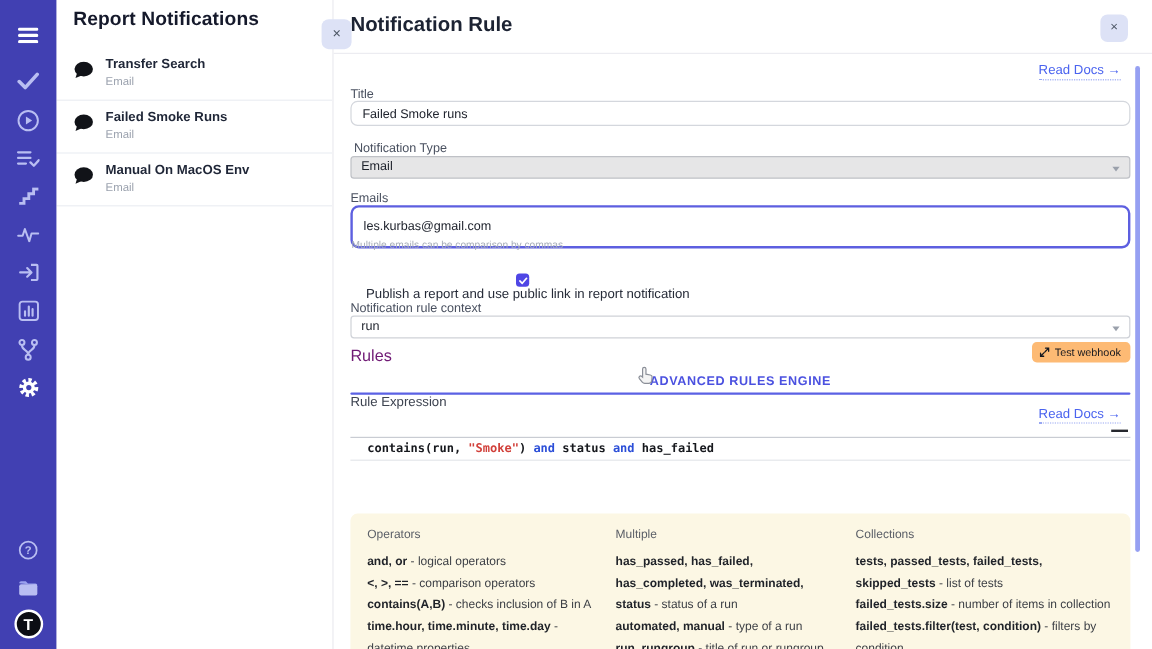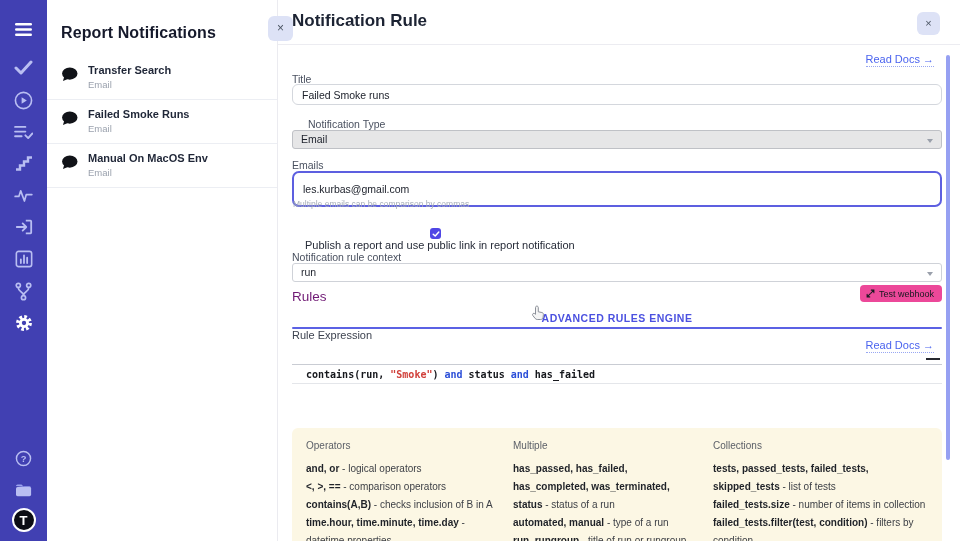--- a/index.html
+++ b/index.html
@@ -7,21 +7,21 @@
   body { font-family:"Liberation Sans", sans-serif; background:#f5f5f2; color:#1c2333; }
   #app { position:relative; width:960px; height:541px; overflow:hidden; }
 
   
   .sidebar { position:absolute; left:0; top:0; width:47px; height:541px; background:#4140b2; z-index:5; }
   .side-icon { position:absolute; left:0; width:47px; height:24px; display:flex; align-items:center; justify-content:center; cursor:pointer; }
   .side-icon svg { display:block; }
 
   
   .left-panel { position:absolute; left:47px; top:0; width:230px; height:541px; background:#fff; }
-  .lp-header { position:relative; padding:24px 12px 10px 14px; }
+  .lp-header { position:relative; padding:8px 12px 10px 14px; }
   .lp-title { font-size:16px; font-weight:bold; color:#15192b; letter-spacing:.1px; }
   .lp-close { position:absolute; right:-16px; top:16px; width:25px; height:25px; background:#dde2f6; border:none; border-radius:6px;
               color:#4b5563; font-size:12px; line-height:25px; text-align:center; cursor:pointer; z-index:6; }
   .lp-list { margin-top:4px; }
   .lp-item { position:relative; padding:8px 10px 9px 41px; border-bottom:1px solid #eceef3; cursor:pointer; }
   .lp-item .bubble { position:absolute; left:14px; top:11px; }
   .lp-item-title { font-size:11px; font-weight:bold; color:#1f2637; }
   .lp-item-sub { font-size:9.5px; color:#9ba2ae; margin-top:3px; }
 
   
@@ -35,41 +35,41 @@
   .docs-link { position:absolute; right:8px; font-size:11px; color:#4a63ef; text-decoration:none;
                border-bottom:1px dotted #98a7f2; padding-bottom:1px; cursor:pointer; }
   .docs-top { top:8px; }
 
   .f-label { font-size:10.5px; color:#4a5160; }
   .lbl-title { position:absolute; top:28px; left:0; }
   .inp { width:650px; font-family:"Liberation Sans",sans-serif; font-size:10.5px; color:#20242e;
          border:1px solid #d4d7dd; border-radius:6px; background:#fff; padding:0 9px; outline:none; }
   .inp-title { position:absolute; top:39px; left:0; height:21px; }
 
-  .lbl-type { position:absolute; top:73px; left:16px; }
+  .lbl-type { position:absolute; top:73px; left:3px; }
   .sel { position:absolute; left:0; width:650px; height:19px; font-size:10.5px; color:#1d212b;
          border:1px solid #bfc1c6; border-radius:3px; padding:2px 9px 0 8px; cursor:pointer; }
   .sel-type { top:85px; background:#e6e6e7; }
   .sel-arrow { position:absolute; right:8px; top:8px; width:0; height:0; border-left:3.5px solid transparent;
                border-right:3.5px solid transparent; border-top:4px solid #9aa0ab; }
 
   .lbl-emails { position:absolute; top:114px; left:0; }
   .inp-emails { position:absolute; top:126px; left:0; height:36px; border:2px solid #5d5fe0; border-radius:7px; }
   .hint { position:absolute; top:154px; left:1px; font-size:8.5px; color:#a6adb8; }
 
   .chk-row { position:absolute; top:183px; left:5px; display:flex; align-items:center; cursor:pointer;flex-direction:column; }
   .chk-box { width:11px; height:11px; border-radius:3px; background:#4f46e5; display:inline-flex; align-items:center; justify-content:center; }
   .chk-box svg { display:block; }
   .chk-label { font-size:11px; color:#262b38; margin-left:8px; }
 
   .lbl-context { position:absolute; top:206px; left:0; }
   .sel-context { top:218px; background:#fff; border-color:#cfd2d8; }
 
   .rules-heading { position:absolute; top:244px; left:0; font-size:13.5px; font-weight:normal; color:#701a75; }
-  .webhook-btn { position:absolute; top:240px; right:0px; height:17px; background:#ec4899; border:none; border-radius:4px;
+  .webhook-btn { position:absolute; top:240px; right:0px; height:17px; background:#fdba74; border:none; border-radius:4px;
                  font-size:9px; color:#16181f; padding:0 8px 0 6px; cursor:pointer; display:flex; align-items:center; gap:4px; }
   .webhook-btn svg { display:block; }
 
   .tab-row { position:absolute; top:262px; left:0; width:650px; height:24px; text-align:center; cursor:pointer; }
   .tab-label { font-size:10.5px; letter-spacing:.5px; color:#4b51e0; font-weight:bold; display:inline-block; padding-top:5px; }
   .tab-underline { position:absolute; top:282px; left:0; width:650px; height:2px; background:#5b61e4; border-radius:1px; }
   .hand-cursor { position:absolute; top:260px; left:238px; z-index:9; pointer-events:none; }
 
   .lbl-expr { position:absolute; top:284px; left:0; font-size:11px; color:#3d4350; }
   .docs-expr { top:294px; }

